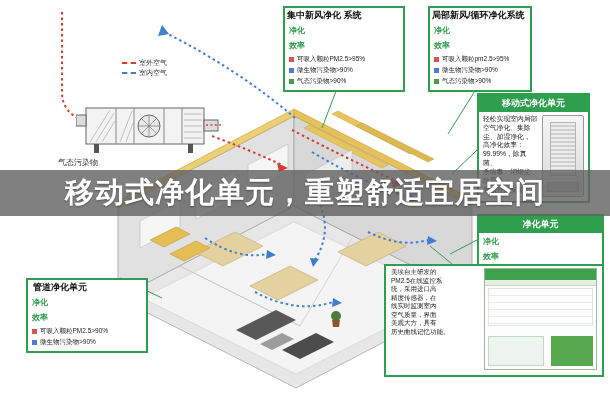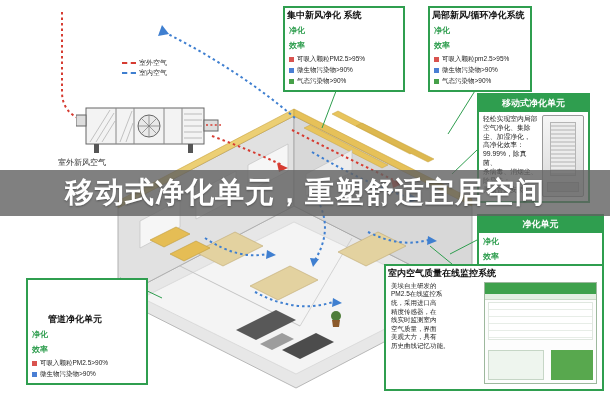--- a/index.html
+++ b/index.html
@@ -13,21 +13,21 @@
   .swatch { width:14px; height:0; border-top:2px dashed #d63c32; }
   .swatch.blue { border-top-color:#3f7fd0; }
 
   
   .hvac { position:absolute; left:76px; top:98px; z-index:3; }
   .hvac-label { position:absolute; left:58px; top:157px; z-index:3; font-size:8px; color:#333; }
 
   
   .callout { position:absolute; z-index:10; background:#fff; border:2px solid #2f9e4f; }
   .callout-title { font-weight:bold; font-size:9px; color:#111; text-align:left; padding:3px 2px 1px; line-height:1.1; }
-  .callout-title.left { text-align:left; padding-left:20px;margin-top:32px; }
+  .callout-title.left { text-align:left; padding-left:5px; }
   .callout-header-green { background:#2f9e4f; color:#fff; font-weight:bold; font-size:9px; text-align:center; padding:2px 1px; }
   .callout-body { display:flex; gap:4px; padding:2px 4px 4px;flex-direction:column; }
   .side-label { display:flex; flex-direction:column; gap:4px; color:#2f9e4f; font-weight:bold; font-size:8px; padding-top:1px; flex:0 0 auto; }
   .lines { display:flex; flex-direction:column; gap:2px; }
   .line { display:flex; align-items:center; gap:3px; font-size:6.5px; color:#222; white-space:nowrap; }
   .tick { width:5px; height:5px; flex:0 0 auto; }
   .tick.red { background:#d9534f; } .tick.blue { background:#4a7fd4; } .tick.green { background:#46a049; }
 
   .mobile-body { display:flex; gap:4px; padding:3px 4px 4px; }
   .para { font-size:6.8px; line-height:1.3; color:#222; }
@@ -166,21 +166,21 @@
       <line x1="108" y1="28" x2="126" y2="28" stroke="#999" stroke-width="0.6"></line>
       <line x1="108" y1="34" x2="126" y2="34" stroke="#999" stroke-width="0.6"></line>
       <line x1="108" y1="40" x2="126" y2="40" stroke="#999" stroke-width="0.6"></line>
       <rect x="18" y="46" width="5" height="9" fill="#555"></rect>
       <rect x="112" y="46" width="5" height="9" fill="#555"></rect>
       <rect x="0" y="17" width="10" height="11" fill="#ddd" stroke="#666"></rect>
       <rect x="128" y="22" width="14" height="11" fill="#ddd" stroke="#666"></rect>
       <polyline points="130,27 145,27" fill="none" stroke="#d63c32" stroke-width="1.6" stroke-dasharray="2 2.4"></polyline>
     </svg>
   </div>
-  <div class="hvac-label">室外新风空气</div>
+  <div class="hvac-label">气态污染物</div>
 
   <div class="callout c-central">
     <div class="callout-title">集中新风净化 系统</div>
     <div class="callout-body">
       <div class="side-label">
         <span>净化</span>
         <span>效率</span>
       </div>
       <div class="lines">
         <div class="line">
@@ -261,21 +261,20 @@
           </div>
         <div class="line">
             <span class="tick green"></span>
             <span>气态污染物&gt;90%</span>
           </div>
       </div>
     </div>
   </div>
 
   <div class="callout c-monitor">
-    <div class="callout-title">室内空气质量在线监控系统</div>
     <div class="monitor-body">
       <div class="monitor-lines">
         <div>美埃自主研发的</div>
         <div>PM2.5在线监控系</div>
         <div>统，采用进口高</div>
         <div>精度传感器，在</div>
         <div>线实时监测室内</div>
         <div>空气质量，界面</div>
         <div>美观大方，具有</div>
         <div>历史曲线记忆功能。</div>

